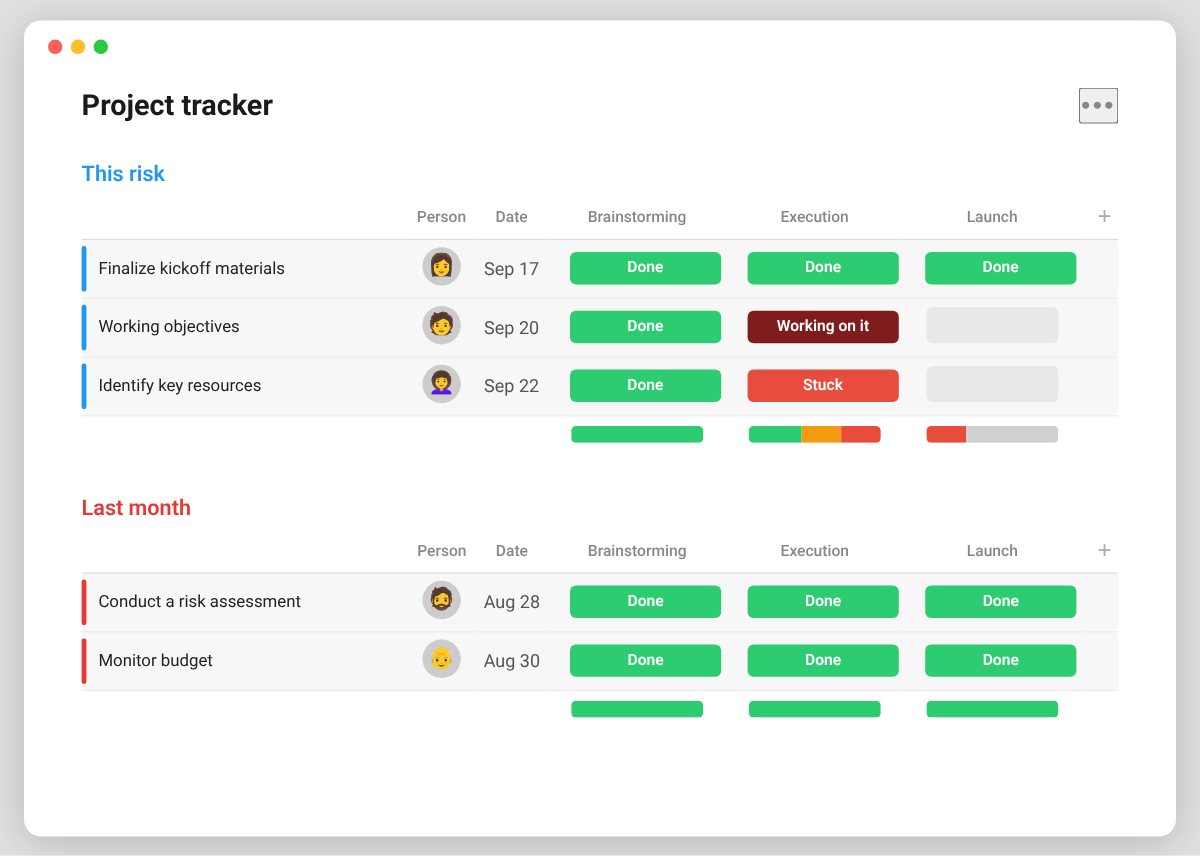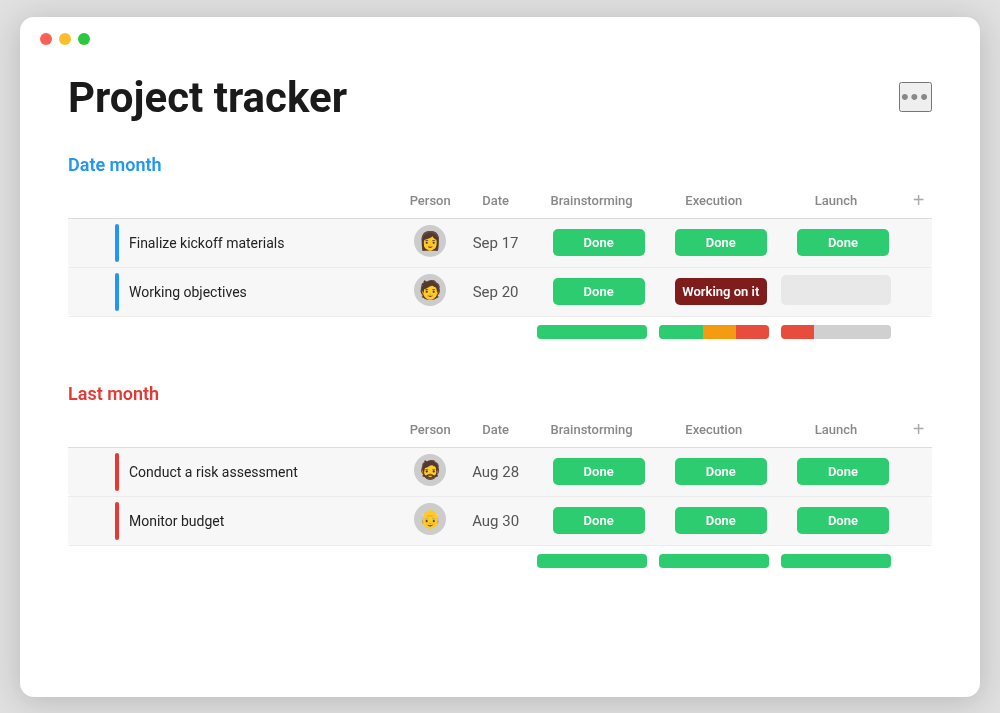--- a/index.html
+++ b/index.html
@@ -38,21 +38,21 @@
       padding: 20px 48px 0 48px;
     }
 
     .page-header {
       display: flex;
       align-items: center;
       justify-content: space-between;
       margin-bottom: 32px;
     }
     .page-title {
-      font-size: 42px;
+      font-size: 24px;
       font-weight: 700;
       color: #1a1a1a;
       text-align: center;
     }
     .more-icon {
       font-size: 22px;
       color: #888;
       letter-spacing: 2px;
       cursor: pointer;
     }
@@ -97,21 +97,20 @@
     }
     .task-row:first-of-type td {
       border-top: 1px solid #ddd;
     }
 
     .task-name-cell {
       display: flex;
       align-items: center;
       gap: 0;
       padding-left: 0;
-      margin-left: 47px;
     }
     .left-border {
       width: 4px;
       height: 38px;
       background: #2196f3;
       border-radius: 2px;
       margin-right: 10px;
       flex-shrink: 0;
     }
     .left-border.red { background: #e53935; }
@@ -135,21 +134,21 @@
     }
 
     .date-cell {
       font-size: 15px;
       color: #555;
     }
 
     .status-badge {
       display: inline-block;
       padding: 6px 0;
-      width: 92px;
+      width: 126px;
       border-radius: 5px;
       font-size: 13px;
       font-weight: 600;
       color: #fff;
       text-align: center;
       margin-left: 14px;
     }
     .badge-done { background: #2ecc71; }
     .badge-working { background: #7f1d1d; }
     .badge-stuck { background: #e74c3c; }
@@ -201,21 +200,21 @@
   </div>
 
   <div class="content">
     <div class="page-header">
       <h1 class="page-title">Project tracker</h1>
       <button class="more-icon">•••</button>
     </div>
 
     <div id="sections-container">
         <div class="section">
-          <div class="section-title blue">Date month</div>
+          <div class="section-title blue">This risk</div>
           <table class="tracker-table">
             <thead>
               <tr class="col-header-row">
                 <th class="task-col" style="width: 38%;"></th>
                 <th style="width: 7%;">Person</th>
                 <th style="width: 8%;">Date</th>
                 <th style="width: 14%;">Brainstorming</th>
                 <th style="width: 14%;">Execution</th>
                 <th style="width: 14%;">Launch</th>
                 <th style="width: 4%;"><button class="add-btn">+</button></th>
@@ -240,20 +239,34 @@
                 <td class="task-cell" style="padding: 4px 4px 4px 0px;">
                   <div class="task-name-cell">
                     <div class="left-border"></div>
                     <span class="task-name">Working objectives</span>
                   </div>
                 </td>
                 <td><span class="avatar">🧑</span></td>
                 <td class="date-cell">Sep 20</td>
                 <td><div class="status-badge badge-done">Done</div></td>
                 <td><div class="status-badge badge-working">Working on it</div></td>
+                <td><div class="badge-empty"></div></td>
+                <td></td>
+              </tr>
+              <tr class="task-row">
+                <td class="task-cell" style="padding: 4px 4px 4px 0px;">
+                  <div class="task-name-cell">
+                    <div class="left-border"></div>
+                    <span class="task-name">Identify key resources</span>
+                  </div>
+                </td>
+                <td><span class="avatar">👩‍🦱</span></td>
+                <td class="date-cell">Sep 22</td>
+                <td><div class="status-badge badge-done">Done</div></td>
+                <td><div class="status-badge badge-stuck">Stuck</div></td>
                 <td><div class="badge-empty"></div></td>
                 <td></td>
               </tr>
               <tr class="progress-row">
                 <td></td>
                 <td></td>
                 <td></td>
                 <td>
                   <div class="progress-bar-container">
                     <div style="width: 100%; background: rgb(46, 204, 113);"></div>

